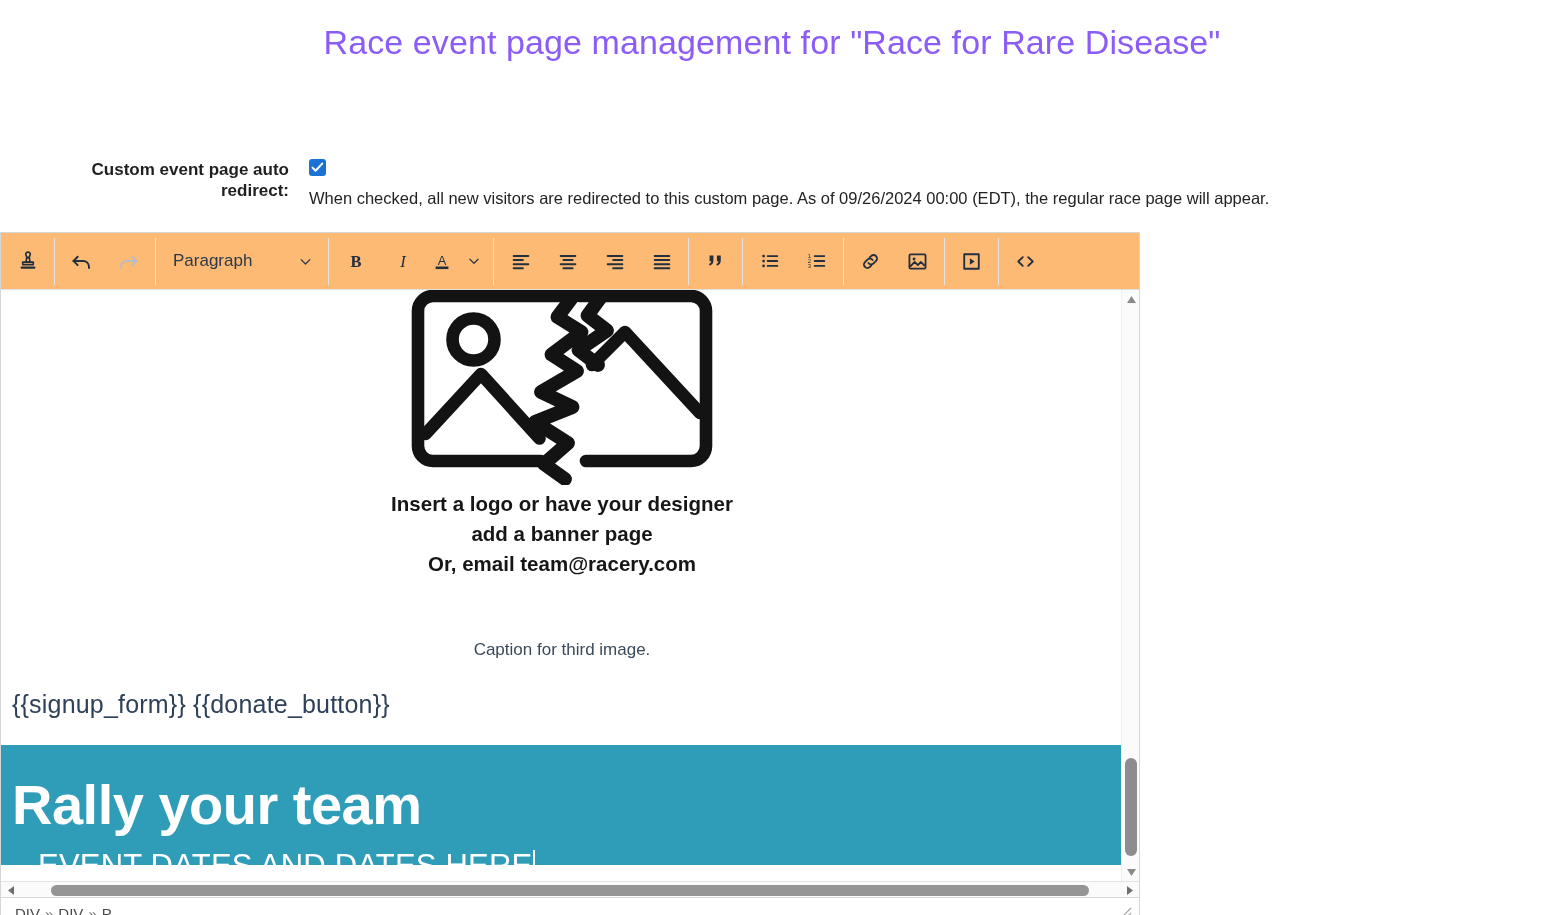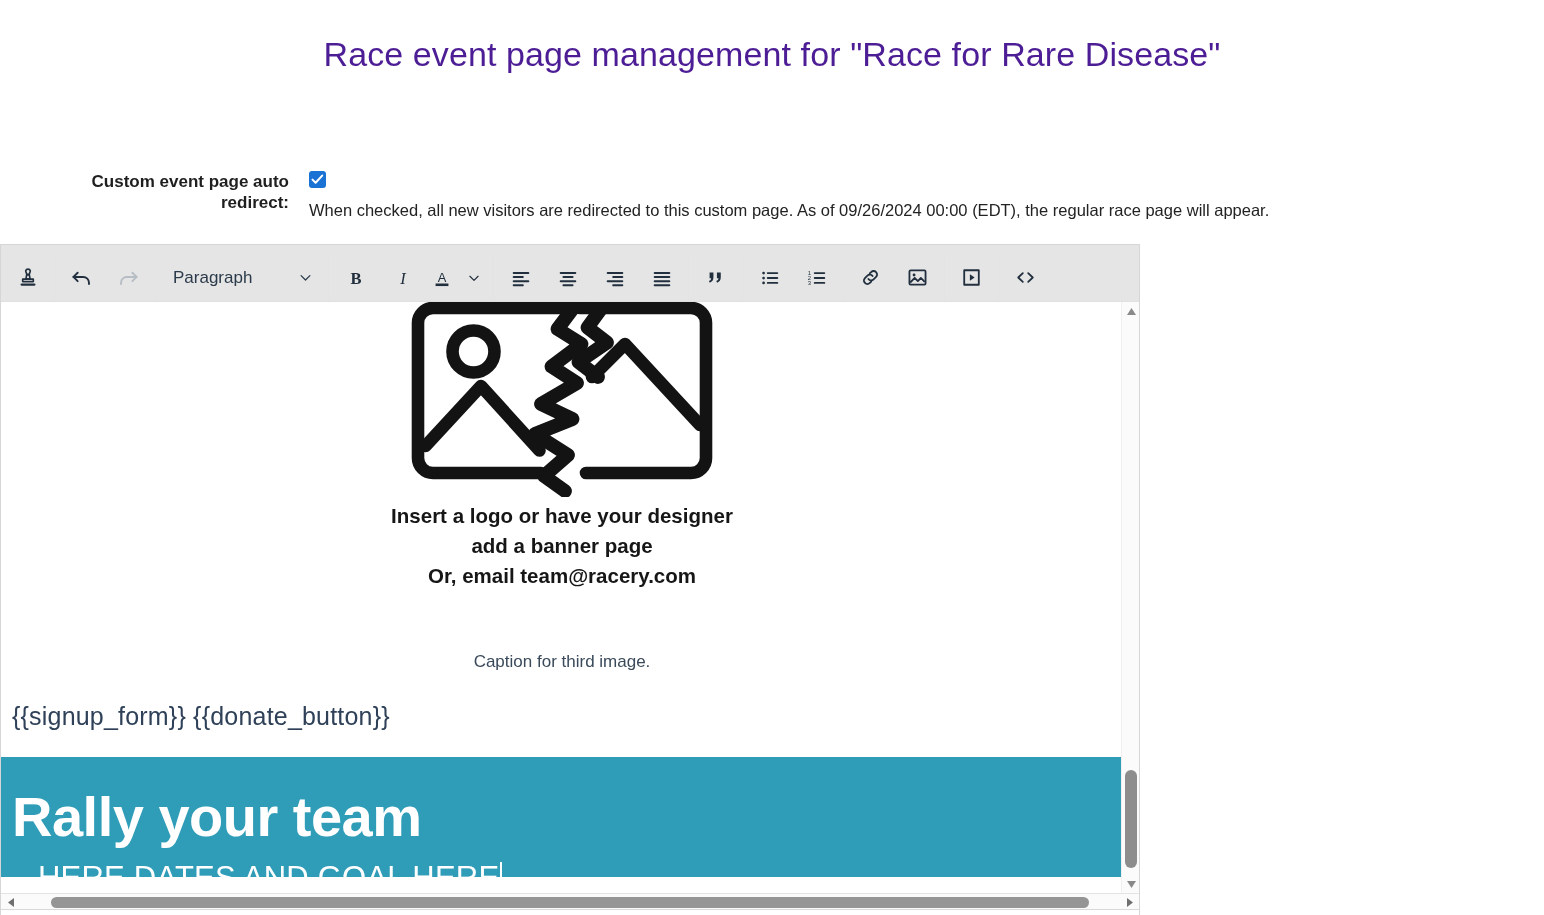--- a/index.html
+++ b/index.html
@@ -10,22 +10,22 @@
     font-family: "Liberation Sans", sans-serif;
     color: #222222;
     overflow: hidden;
   }
 
   
   .page-title {
     text-align: center;
     font-size: 34px;
     font-weight: 400;
-    color: #4c1d95;
-    margin: 16px;
+    color: #8b5cf6;
+    margin: 4px;
     padding: 18px 0 0 0;
     letter-spacing: 0.1px;
     line-height: 1.2;
   }
 
   
   .form-wrap { padding: 0 0 0 0; }
 
   .form-row {
     display: flex;
@@ -74,24 +74,24 @@
 
   .editor-shell {
     width: 1140px;
     border: 1px solid #d6d6d6;
     background: #fff;
   }
 
   
   .toolbar {
     display: flex;
-    align-items: flex-end;
+    align-items: center;
     height: 57px;
     border-bottom: 1px solid #e0e0e0;
-    background: #e5e5e5;
+    background: #fdba74;
   }
   .tb-group {
     display: flex;
     align-items: center;
     border-right: 1px solid #e3e3e3;
     padding: 0 3px;
   }
   .tb-group:last-child { border-right: none; }
 
   .tb-btn {
@@ -479,21 +479,21 @@
               <div>Or, email team@racery.com</div>
             </div>
           </div>
 
           <div class="caption">Caption for third image.</div>
 
           <div class="token-line">{{signup_form}} {{donate_button}}</div>
 
           <div class="teal-banner">
             <div class="banner-h1">Rally your team</div>
-            <div class="banner-sub"><span>HERE DATES AND GOAL HERE</span><span class="caret"></span></div>
+            <div class="banner-sub"><span>EVENT DATES AND DATES HERE</span><span class="caret"></span></div>
           </div>
 
         </div>
 
         <div class="vscroll">
           <div class="vs-arrow top">
             <svg width="11" height="9" viewBox="0 0 11 9">
               <path d="M5.5 1 L10 8 L1 8 Z" fill="#8a8a8a"></path>
             </svg>
           </div>

